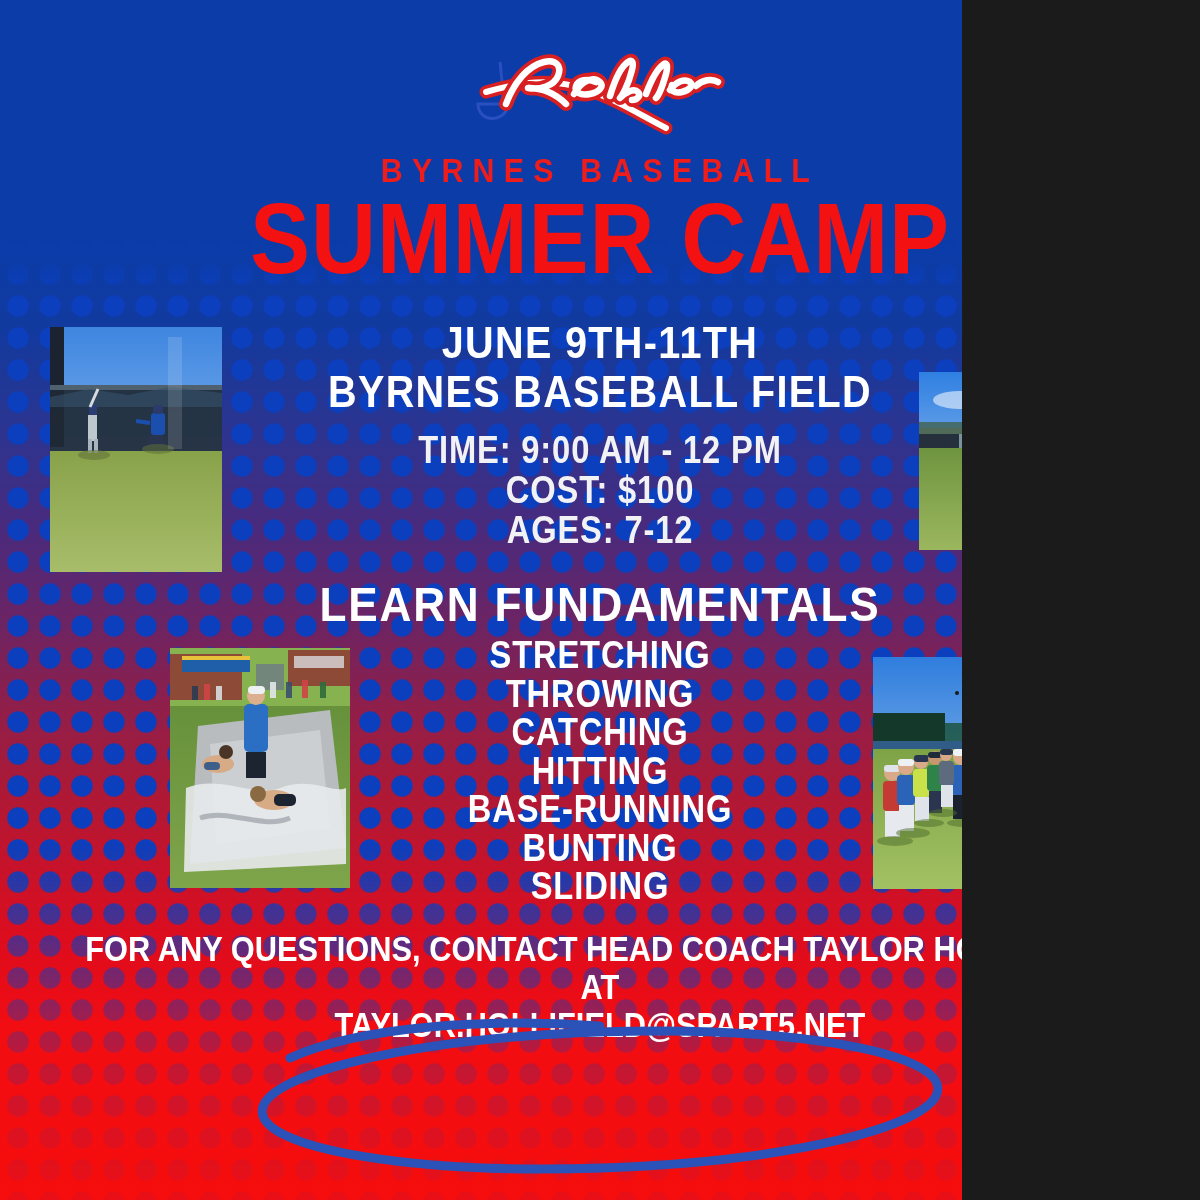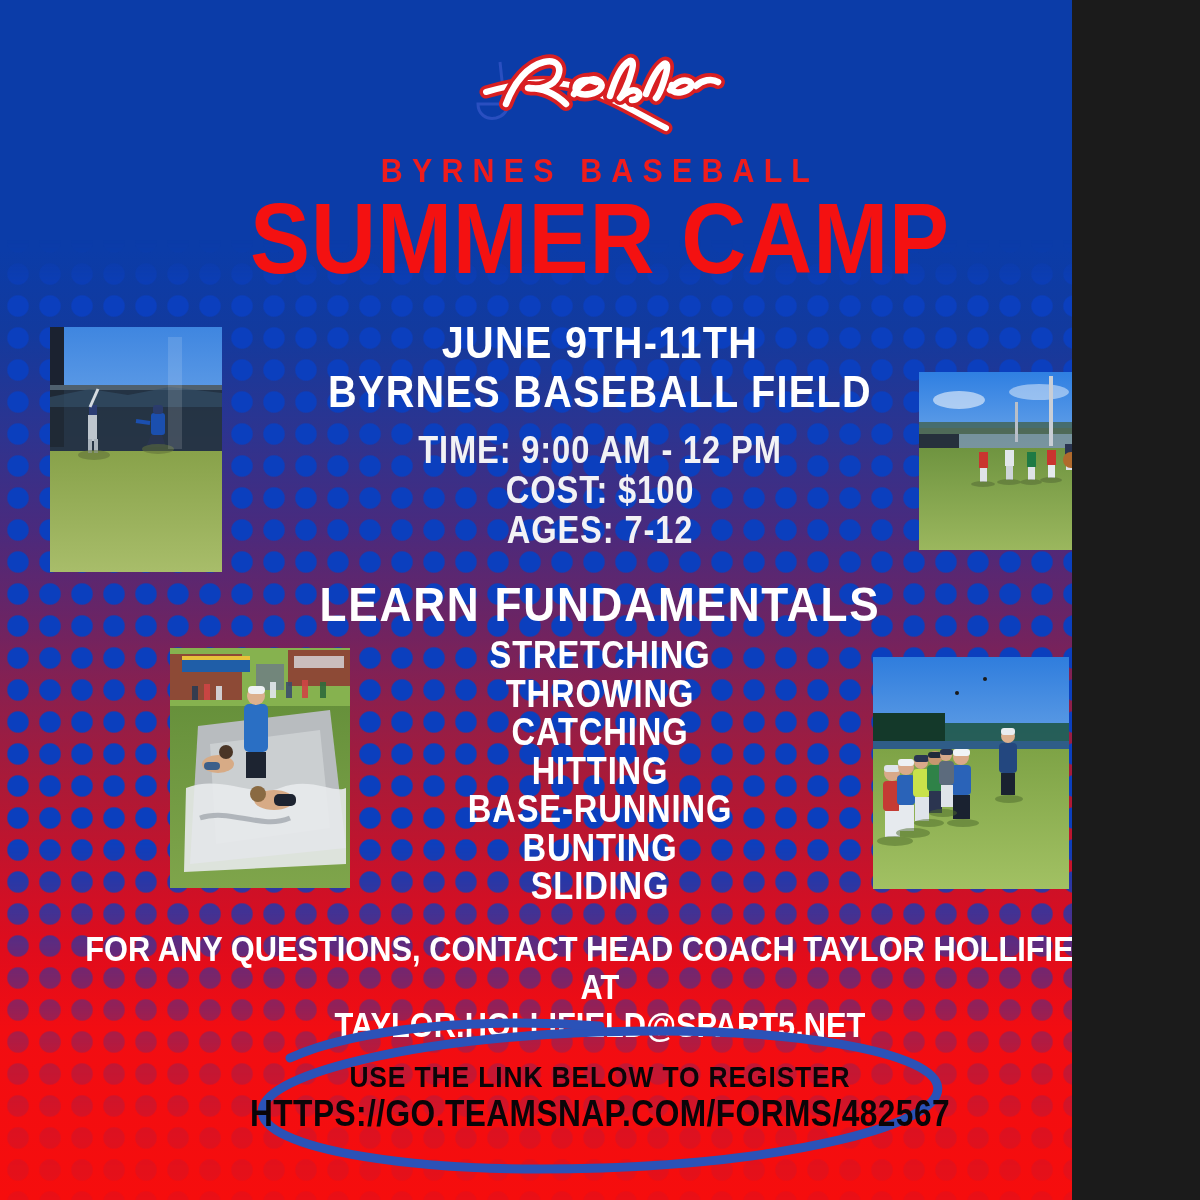--- a/index.html
+++ b/index.html
@@ -1,21 +1,21 @@
 <!DOCTYPE html>
 <html><head>
 <meta charset="utf-8">
 <style>
   html, body {
     margin: 0; padding: 0;
     background: #1b1b1b;
   }
   #poster {
     position: relative;
-    width: 1072px; height: 1200px;
+    width: 962px; height: 1200px;
     overflow: hidden;
     font-family: "Liberation Sans", sans-serif;
     
     background:
       linear-gradient(to bottom,
         #0b3ca8 0px,
         #0b3ca8 250px,
         #123a9e 330px,
         #2c3490 430px,
         #4a2a7d 530px,
@@ -420,18 +420,14 @@
     <div>TAYLOR.HOLLIFIELD@SPART5.NET</div>
   </div>
 
   <div class="abs" id="oval">
     <svg viewBox="0 0 700 160" xmlns="http://www.w3.org/2000/svg">
       <ellipse cx="350" cy="82" rx="338" ry="68" fill="none" stroke="#2b52b8" stroke-width="9" transform="rotate(-2 350 82)"></ellipse>
       <path d="M40,40 C110,8 240,0 350,8" fill="none" stroke="#2b52b8" stroke-width="9" stroke-linecap="round"></path>
     </svg>
   </div>
 
-  <div class="abs ctr reglines">
-    <span class="reg1">USE THE LINK BELOW TO REGISTER</span>
-    <span class="reg2">HTTPS://GO.TEAMSNAP.COM/FORMS/482567</span>
-  </div>
 
 </div>
 
 </body></html>

